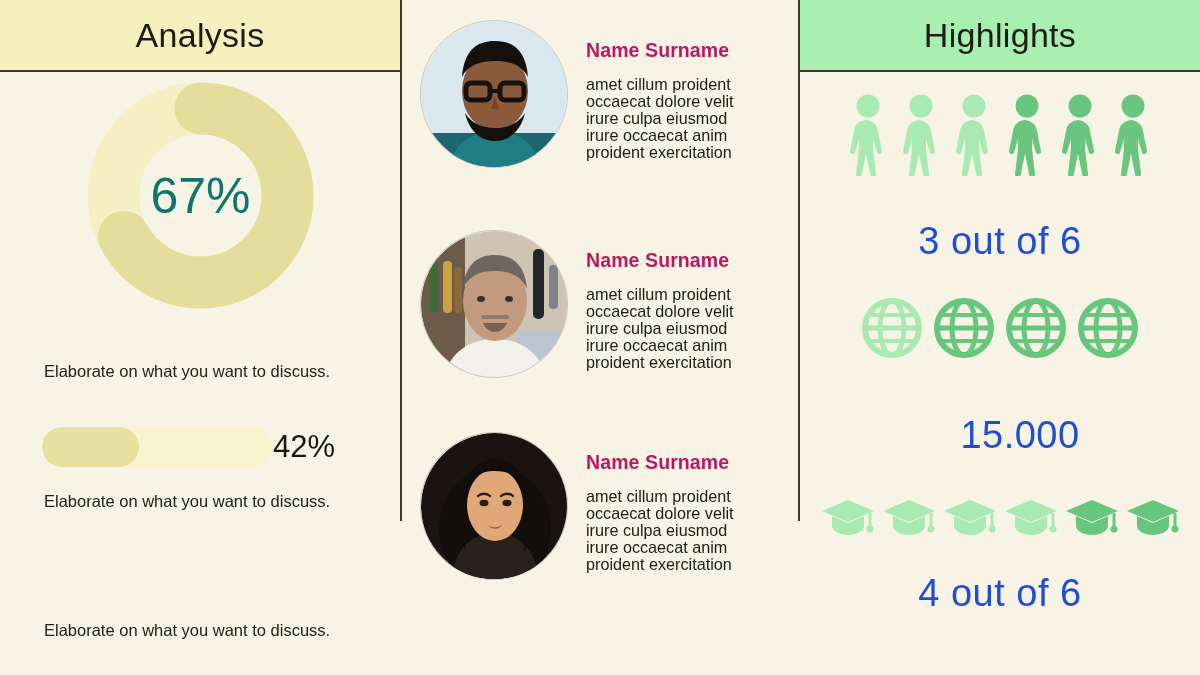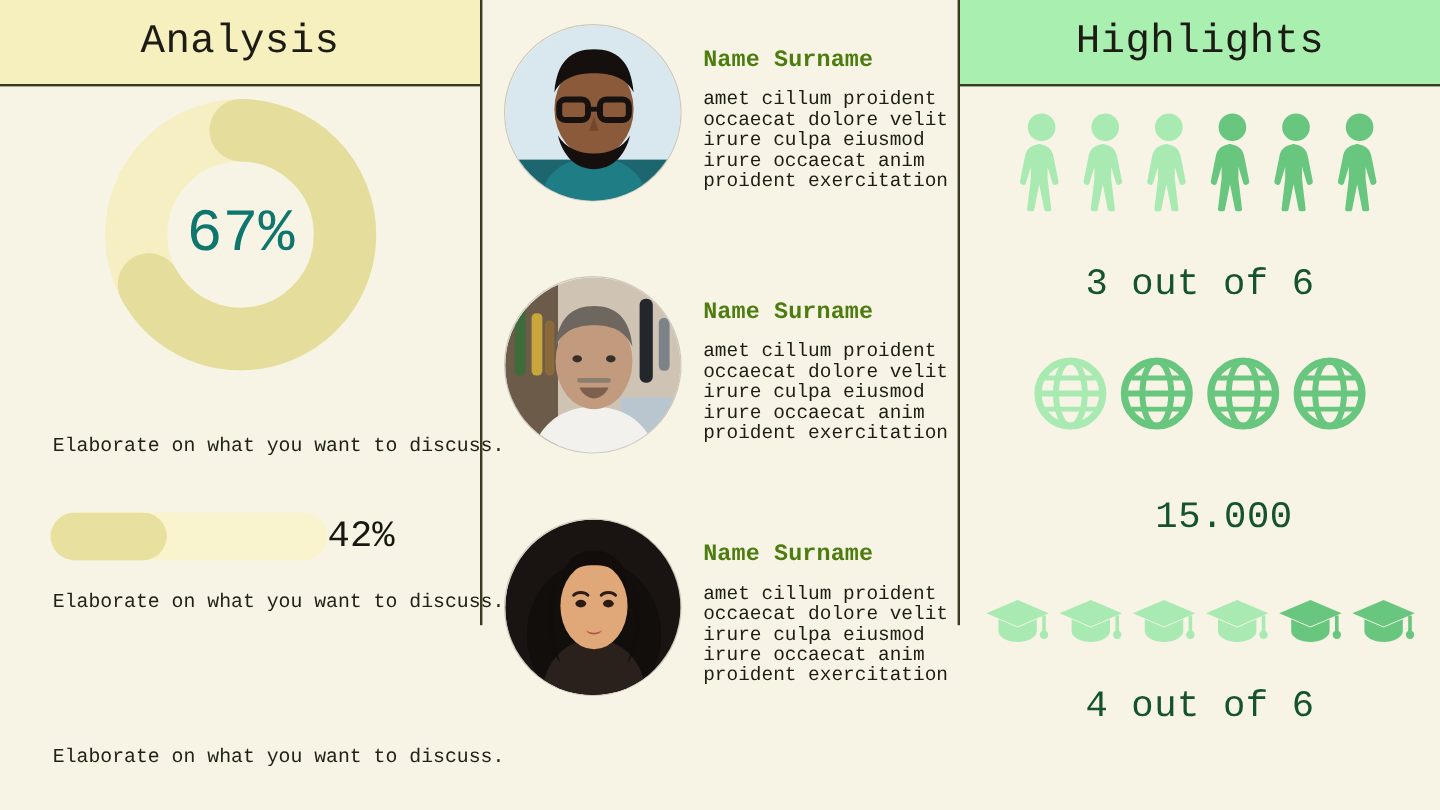--- a/index.html
+++ b/index.html
@@ -5,21 +5,21 @@
   * { margin:0; padding:0; box-sizing:border-box; }
   html, body {
     width:1200px; height:675px; overflow:hidden;
     background:#f7f4e6;
     font-family:"Liberation Sans", sans-serif;
     color:#1c1c14;
   }
   .slide { position:relative; width:1200px; height:675px; display:flex; background:#f7f4e6; }
 
   
-  .col { position:relative; height:521px; display:flex; flex-direction:column;font-family:Liberation Mono, monospace; }
+  .col { position:relative; height:521px; display:flex; flex-direction:column; }
   .col-analysis   { width:400px; }
   .col-reviews    { width:400px; border-left:2px solid #3a3a22; border-right:2px solid #3a3a22; }
   .col-highlights { width:400px; }
 
   .col-head {
     height:72px; flex:0 0 72px;
     display:flex; align-items:center; justify-content:center;
     border-bottom:2px solid #3a3a22;
     font-size:34px; font-weight:400; letter-spacing:.3px;
     color:#1c1c14;
@@ -63,33 +63,33 @@
   .rev-3 { top:432px; }
 
   .avatar {
     width:148px; height:148px; border-radius:50%;
     flex:0 0 148px; position:relative; overflow:hidden;
     border:1px solid rgba(0,0,0,.18);
   }
   .avatar svg { display:block; width:148px; height:148px; }
 
   .rev-text { margin-left:18px; padding-top:19px; }
-  .rev-name { font-size:19.5px; font-weight:700; color:#4d7c0f; letter-spacing:.1px; }
+  .rev-name { font-size:19.5px; font-weight:700; color:#be185d; letter-spacing:.1px; }
   .rev-body { margin-top:14px; font-size:16.2px; line-height:1.05; color:#1d1d14; }
   .rev-body div { white-space:nowrap; }
 
   
   .hl-icons { position:absolute; display:flex; align-items:flex-end; justify-content:center; width:400px; }
   .hl-people { top:22px;  left:0; gap:5px; }
   .hl-globes { top:225px; left:0; gap:10px; }
   .hl-caps   { top:425px; left:0; gap:5px; }
 
   .hl-value {
     position:absolute; width:400px; text-align:center;
-    font-size:31px; color:#14532d; letter-spacing:.5px;
+    font-size:38px; color:#1d4ed8; letter-spacing:.5px;
   }
   .hv-1 { top:148px; }
   .hv-2 { top:342px;padding-left:40px; }
   .hv-3 { top:500px; }
 </style>
 </head>
 <body>
 
 <div class="slide">
 

